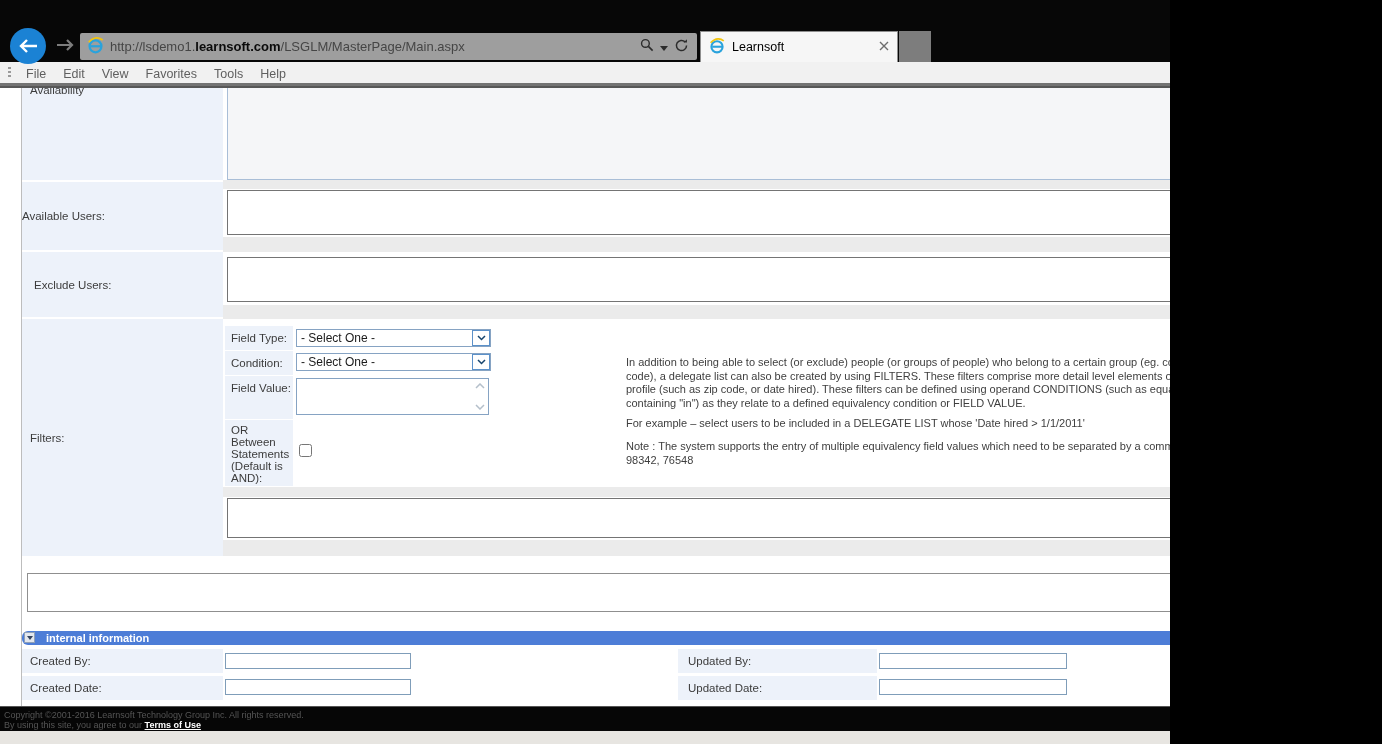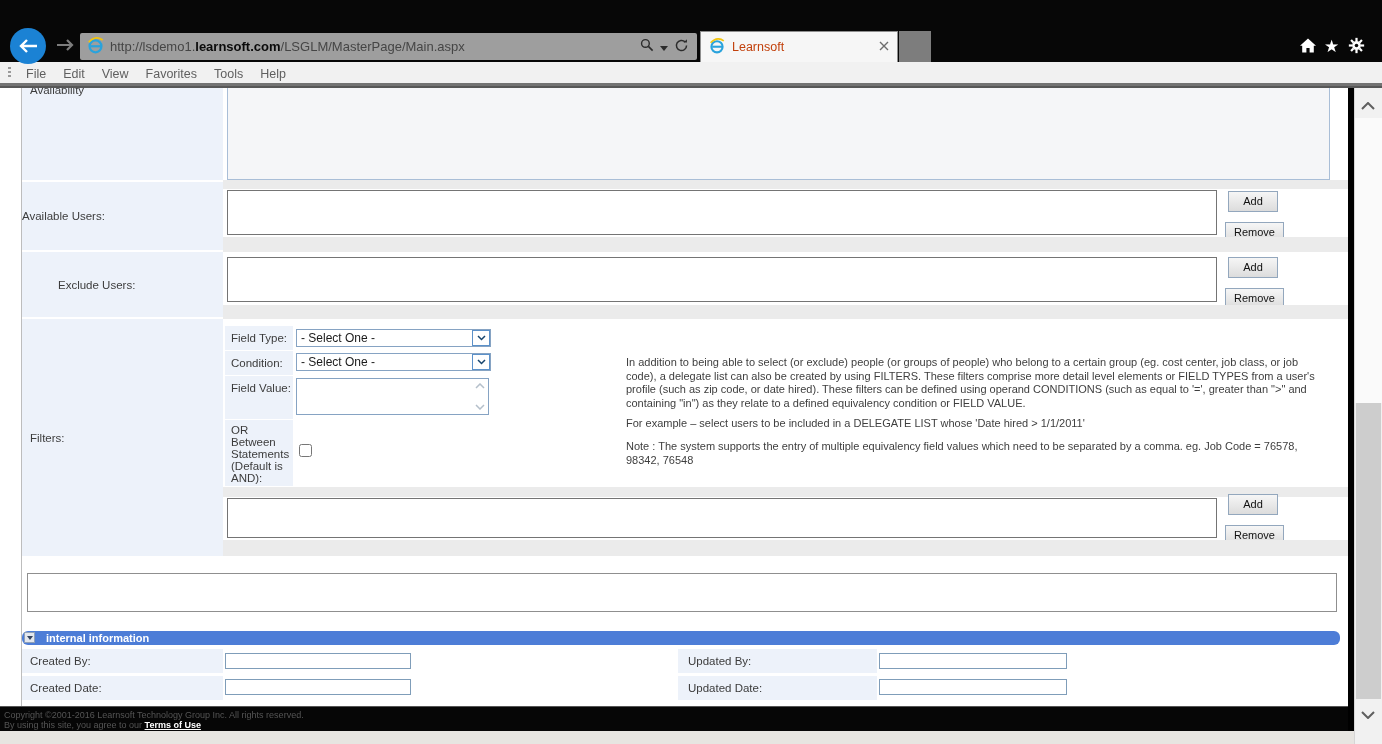--- a/index.html
+++ b/index.html
@@ -1,31 +1,31 @@
 <!DOCTYPE html>
 <html><head>
 <meta charset="utf-8">
 <style>
   html,body{margin:0;padding:0;background:#000;}
-  #screen{position:relative;width:1382px;height:744px;background:#fff;overflow:hidden;
+  #screen{position:relative;width:1170px;height:744px;background:#fff;overflow:hidden;
           font-family:"Liberation Sans",sans-serif;}
   .abs{position:absolute;}
   
   .chrome{left:0;top:0;width:1382px;height:62px;background:#070707;}
   .backbtn{left:10px;top:28px;width:36px;height:36px;border-radius:50%;background:#1b82d4;
            display:flex;align-items:center;justify-content:center;z-index:6;}
   .fwd{left:56px;top:38px;z-index:6;}
   .addrbar{left:80px;top:33px;width:617px;height:27px;background:#9e9e9e;border-radius:2px;
            display:flex;align-items:center;font-size:13px;}
   .addrbar .url{white-space:nowrap;overflow:hidden;}
   .urlpre,.urlpath{color:#454545;}
   .urldom{color:#0a0a0a;font-weight:bold;}
   .addr-icons{margin-left:auto;display:flex;align-items:center;gap:6px;padding-right:8px;}
   .tab{left:700px;top:31px;width:198px;height:31px;background:#f6f6f6;border:1px solid #8e8e8e;border-bottom:none;
-       box-sizing:border-box;display:flex;align-items:center;padding:0 8px;font-size:12.5px;color:#c2410c;}
+       box-sizing:border-box;display:flex;align-items:center;padding:0 8px;font-size:12.5px;color:#000000;}
   .newtab{left:899px;top:31px;width:32px;height:31px;background:#7d7d7d;}
   .winicon{color:#fff;}
   
   .menubar{left:0;top:62px;width:1382px;height:24px;background:#f1f1f1;border-bottom:3px solid #737373;
            font-size:12.5px;color:#5f5f5f;line-height:24px;box-sizing:border-box;}
   .menubar span.mi{display:inline-block;margin-right:17px;cursor:default;}
   .handle{left:8px;top:67px;width:3px;height:12px;
           background:repeating-linear-gradient(#9a9a9a 0 2px,transparent 2px 4px);}
   .topline{left:0;top:86px;width:1382px;height:2px;background:#575757;}
   
@@ -164,21 +164,21 @@
 
   <div class="abs bluecell" style="left:22px;top:182px;width:201px;height:68px;display:flex;align-items:center;">
     <span class="lbl" style="padding-left:0;">Available Users:</span>
   </div>
   <div class="abs listbox" style="left:227px;top:190px;width:990px;height:45px;"></div>
   <div class="abs btn" style="left:1228px;top:191px;width:50px;height:21px;">Add</div>
   <div class="abs btn" style="left:1225px;top:222px;width:59px;height:21px;">Remove</div>
   <div class="abs greystrip" style="left:223px;top:237px;width:1125px;height:15px;"></div>
 
   <div class="abs bluecell" style="left:22px;top:252px;width:201px;height:65px;display:flex;align-items:center;">
-    <span class="lbl" style="padding-left:12px;margin-left:24px;">Exclude Users:</span>
+    <span class="lbl" style="padding-left:12px;">Exclude Users:</span>
   </div>
   <div class="abs listbox" style="left:227px;top:257px;width:990px;height:45px;"></div>
   <div class="abs btn" style="left:1228px;top:257px;width:50px;height:21px;">Add</div>
   <div class="abs btn" style="left:1225px;top:288px;width:59px;height:21px;">Remove</div>
   <div class="abs greystrip" style="left:223px;top:305px;width:1125px;height:14px;"></div>
 
   <div class="abs bluecell" style="left:22px;top:319px;width:201px;height:237px;display:flex;align-items:center;">
     <span class="lbl" style="padding-left:8px;">Filters:</span>
   </div>
 

